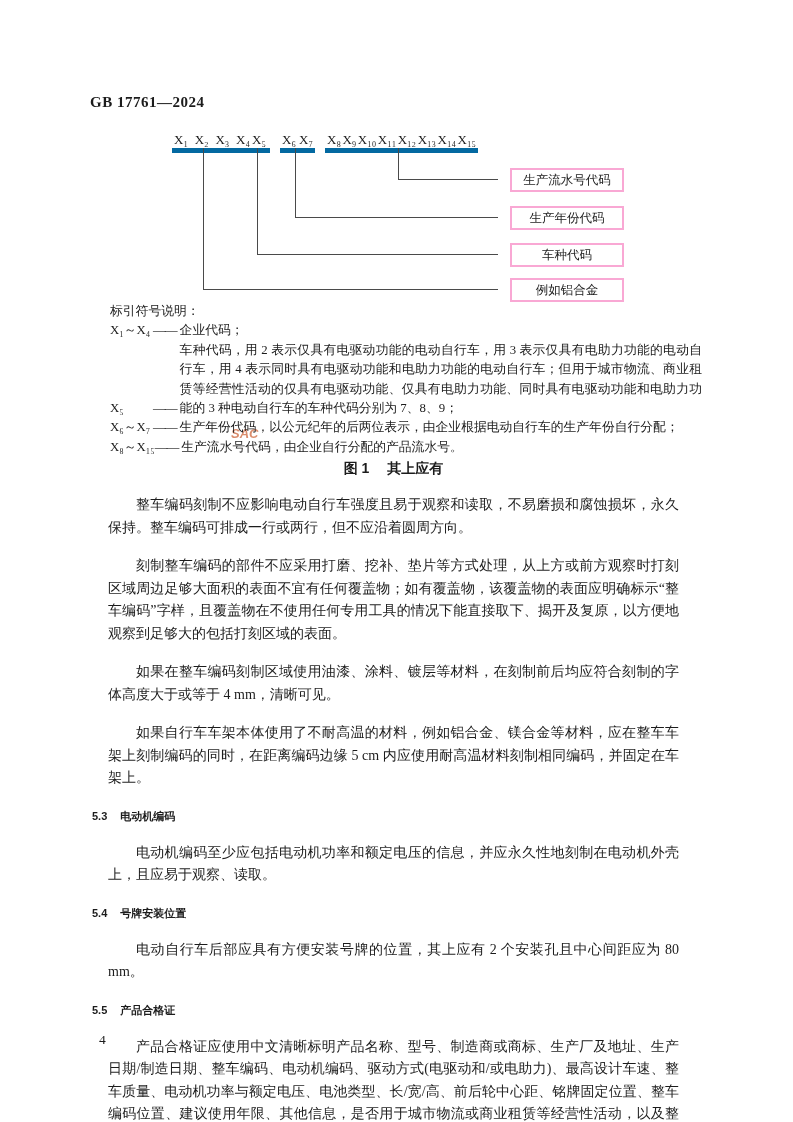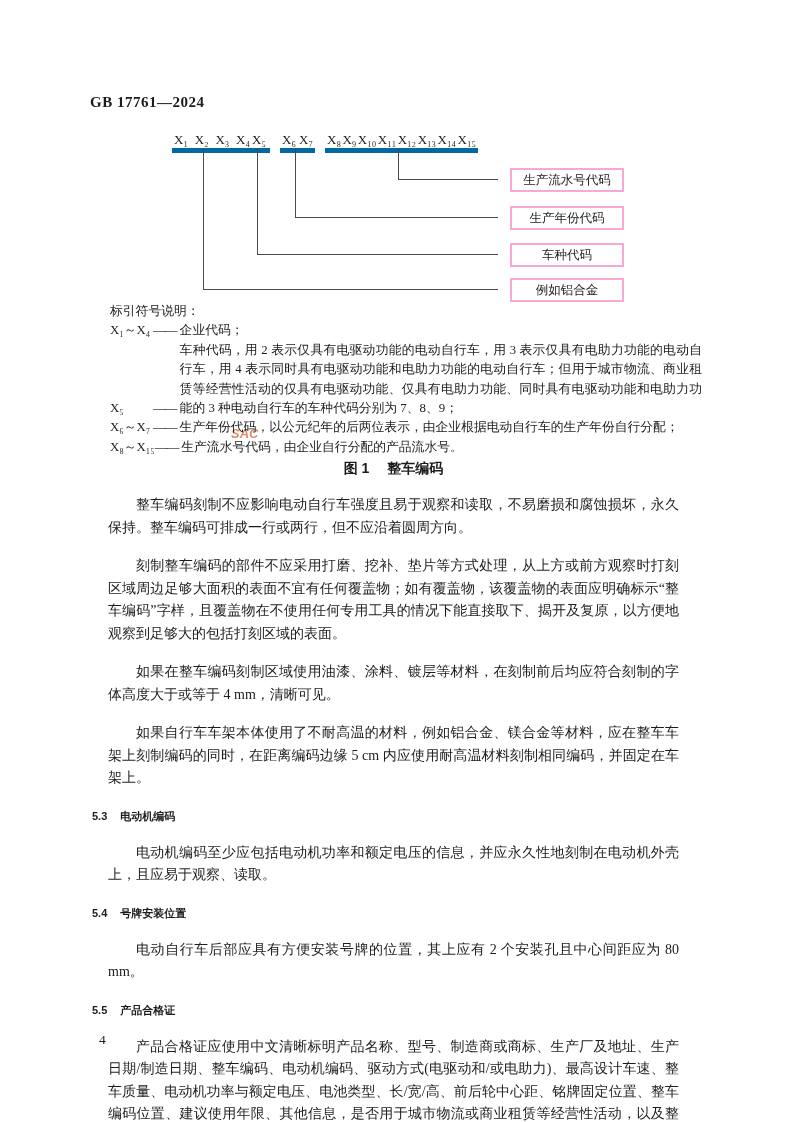--- a/index.html
+++ b/index.html
@@ -121,21 +121,21 @@
       <div class="legend-row">
         <span class="legend-sym">X₈～X₁₅</span>
         <span class="legend-dash">——</span>
         <div class="legend-text">生产流水号代码，由企业自行分配的产品流水号。</div>
       </div>
     </div>
 </div>
 
 <div class="doc">
   <p class="fig-caption">
-    <span class="cap-num">图 1</span><span>整车编码</span>
+    <span class="cap-num">图 1</span><span>其上应有</span>
   </p>
   <div>
       <p class="para">整车编码刻制不应影响电动自行车强度且易于观察和读取，不易磨损和腐蚀损坏，永久保持。整车编码可排成一行或两行，但不应沿着圆周方向。</p>
       <p class="para">刻制整车编码的部件不应采用打磨、挖补、垫片等方式处理，从上方或前方观察时打刻区域周边足够大面积的表面不宜有任何覆盖物；如有覆盖物，该覆盖物的表面应明确标示“整车编码”字样，且覆盖物在不使用任何专用工具的情况下能直接取下、揭开及复原，以方便地观察到足够大的包括打刻区域的表面。</p>
       <p class="para">如果在整车编码刻制区域使用油漆、涂料、镀层等材料，在刻制前后均应符合刻制的字体高度大于或等于 4 mm，清晰可见。</p>
       <p class="para">如果自行车车架本体使用了不耐高温的材料，例如铝合金、镁合金等材料，应在整车车架上刻制编码的同时，在距离编码边缘 5 cm 内应使用耐高温材料刻制相同编码，并固定在车架上。</p>
     </div>
   <div>
       <h3 class="sec-heading"><span class="sec-num">5.3</span><span class="sec-title">电动机编码</span></h3>
       <p class="para">电动机编码至少应包括电动机功率和额定电压的信息，并应永久性地刻制在电动机外壳上，且应易于观察、读取。</p>

